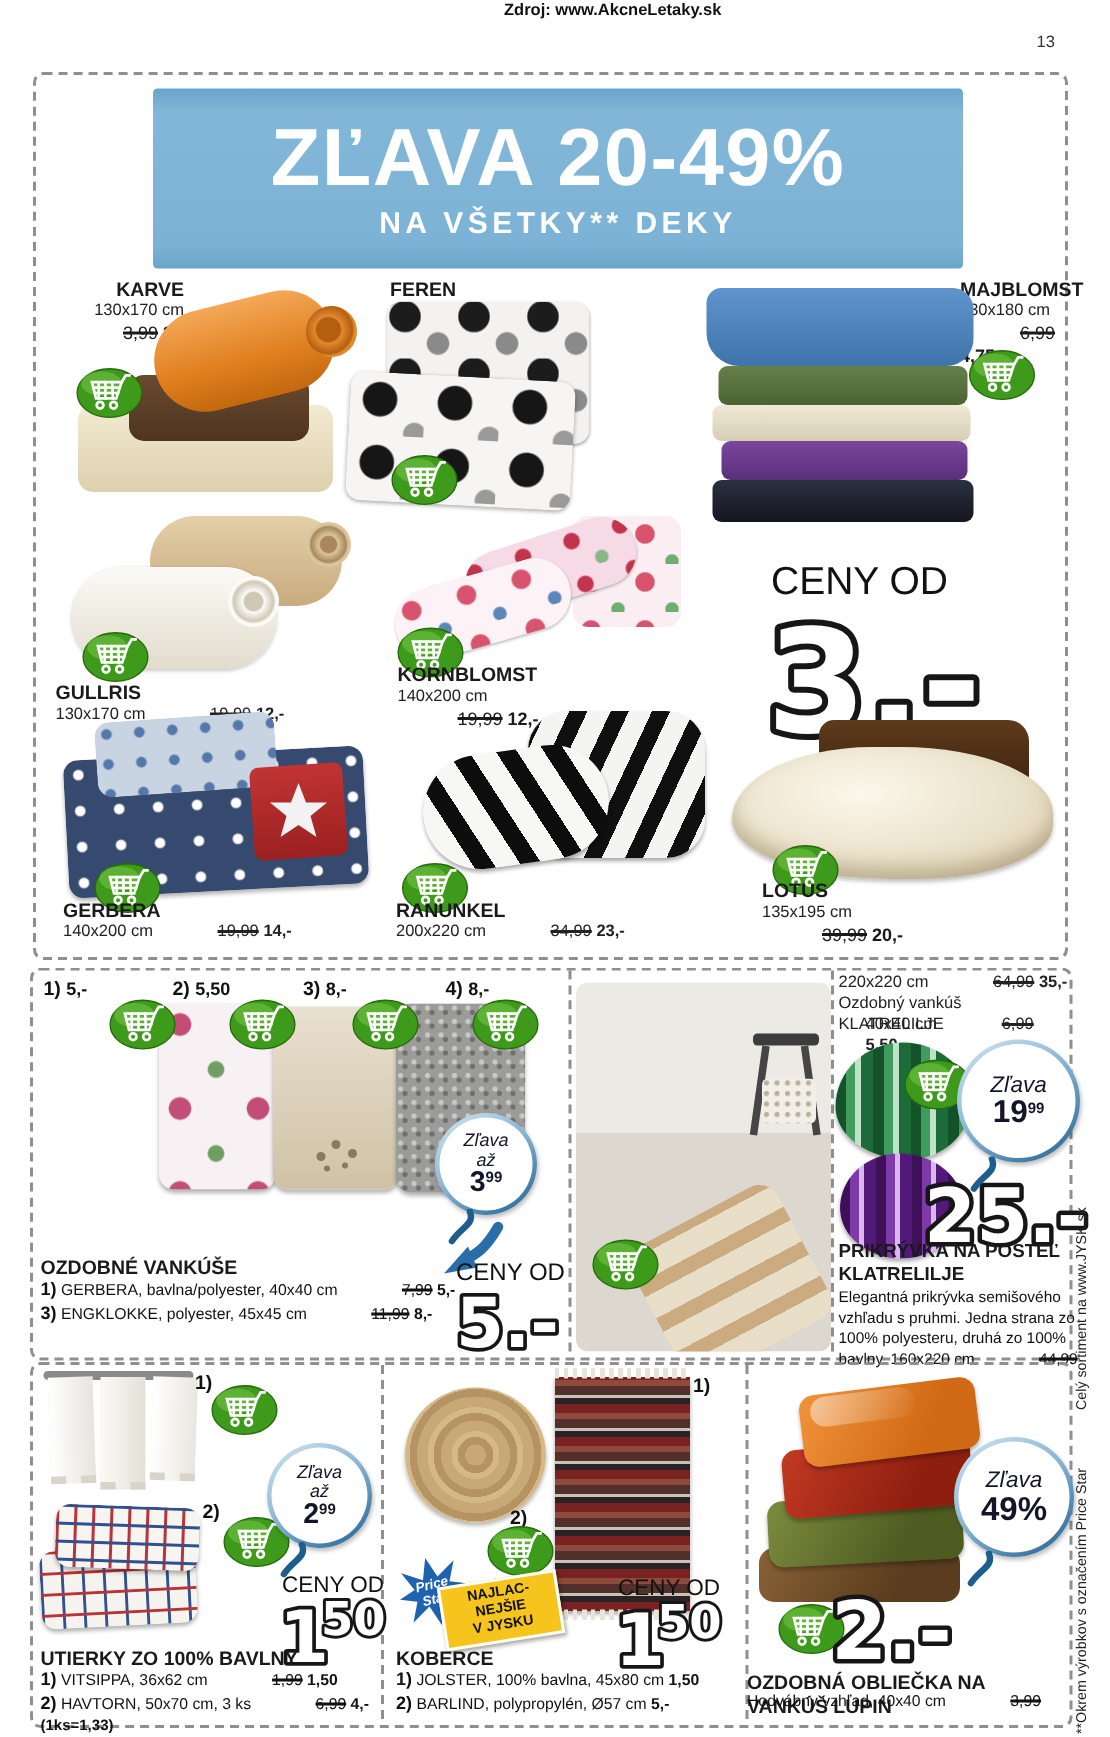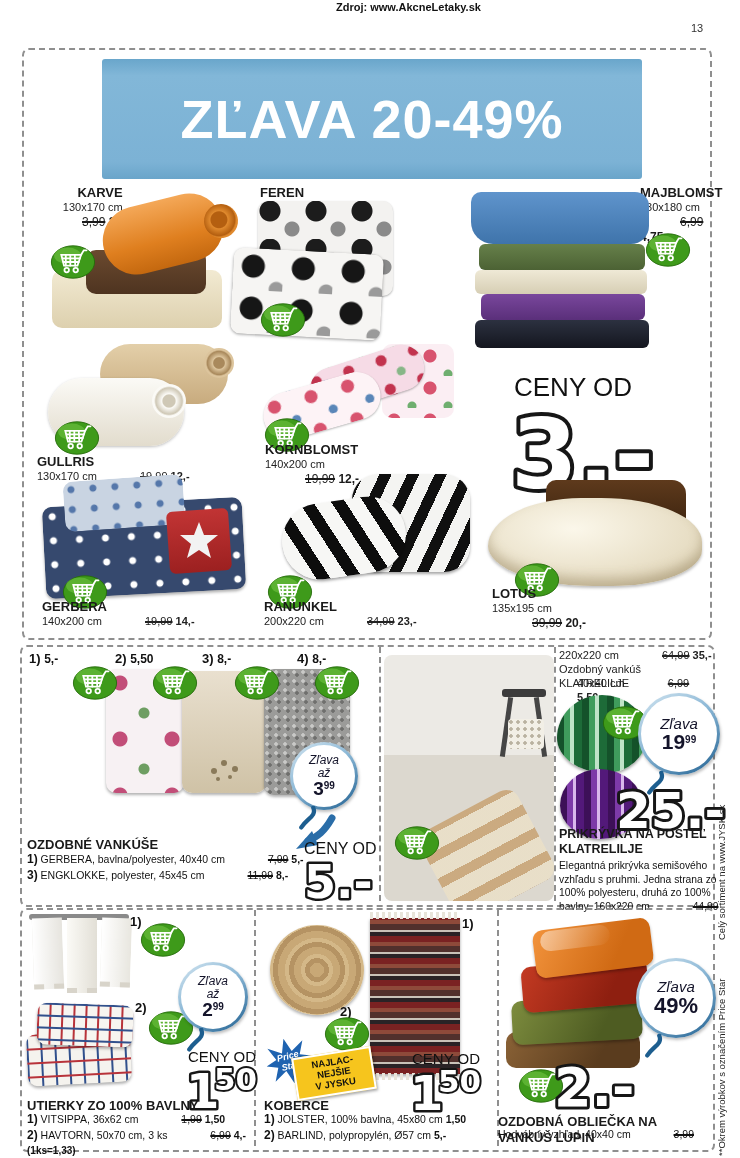--- a/index.html
+++ b/index.html
@@ -61,20 +61,21 @@
 
 <div class="page">
 
   <div class="abs src" style="left:336px;top:1px;">Zdroj: www.AkcneLetaky.sk</div>
   <div class="abs pageno" style="left:691px;top:22px;">13</div>
 
   <div class="dbox" style="left:22px;top:48px;width:686px;height:588px;">
 
     <div class="abs banner" style="left:78px;top:9px;width:540px;height:120px;">
       <div class="t">ZĽAVA 20-49%</div>
+      <div class="s">NA VŠETKY** DEKY</div>
     </div>
 
     <div class="abs" style="left:18px;top:136px;text-align:right;">
       <div class="pname">KARVE</div>
       <div class="psize">130x170 cm</div>
       <div class="pprice"><span class="old">3,99</span> <span class="new">3,-</span></div>
     </div>
     <div class="art" style="left:20px;top:148px;width:200px;height:138px;">
       <div class="rnd" style="left:8px;top:72px;width:170px;height:58px;background:linear-gradient(180deg,#f2ead2,#ddd0ae);"></div>
       <div class="rnd" style="left:42px;top:52px;width:120px;height:44px;background:linear-gradient(180deg,#6b4a2f,#4e3420);"></div>
@@ -239,21 +240,21 @@
           <ellipse cx="25" cy="20" rx="24" ry="18" fill="#3e9a1a" stroke="#256b0a" stroke-width="1"></ellipse>
           <ellipse cx="19" cy="13" rx="15" ry="9" fill="#74c747" opacity="0.55"></ellipse>
           <g stroke="#fff" stroke-width="2" fill="none" stroke-linecap="round">
             <path d="M12 12 L34 12 L30 24 L15 24 Z"></path>
             <path d="M17 12 L17 24 M22 12 L22 24 M27 12 L27.5 24 M13.5 16 L32.5 16 M14.5 20 L31.5 20"></path>
             <path d="M34 12 L37 7 L40 7"></path>
             <circle cx="18" cy="29" r="2.5"></circle>
             <circle cx="28" cy="29" r="2.5"></circle>
           </g>
         </svg></span>
-    <div class="abs" style="left:468px;top:537px;">
+    <div class="abs" style="left:484px;top:537px;">
       <div class="pname">LOTUS</div>
       <div class="psize">135x195 cm</div>
       <div class="pprice"><span class="old">39,99</span> <span class="new">20,-</span></div>
     </div>
   </div>
 
   <div class="dbox" style="left:20px;top:645px;width:691px;height:258px;">
     <div class="vdash" style="left:357px;top:0;height:254px;"></div>
     <div class="vdash" style="left:532px;top:0;height:254px;"></div>
 

